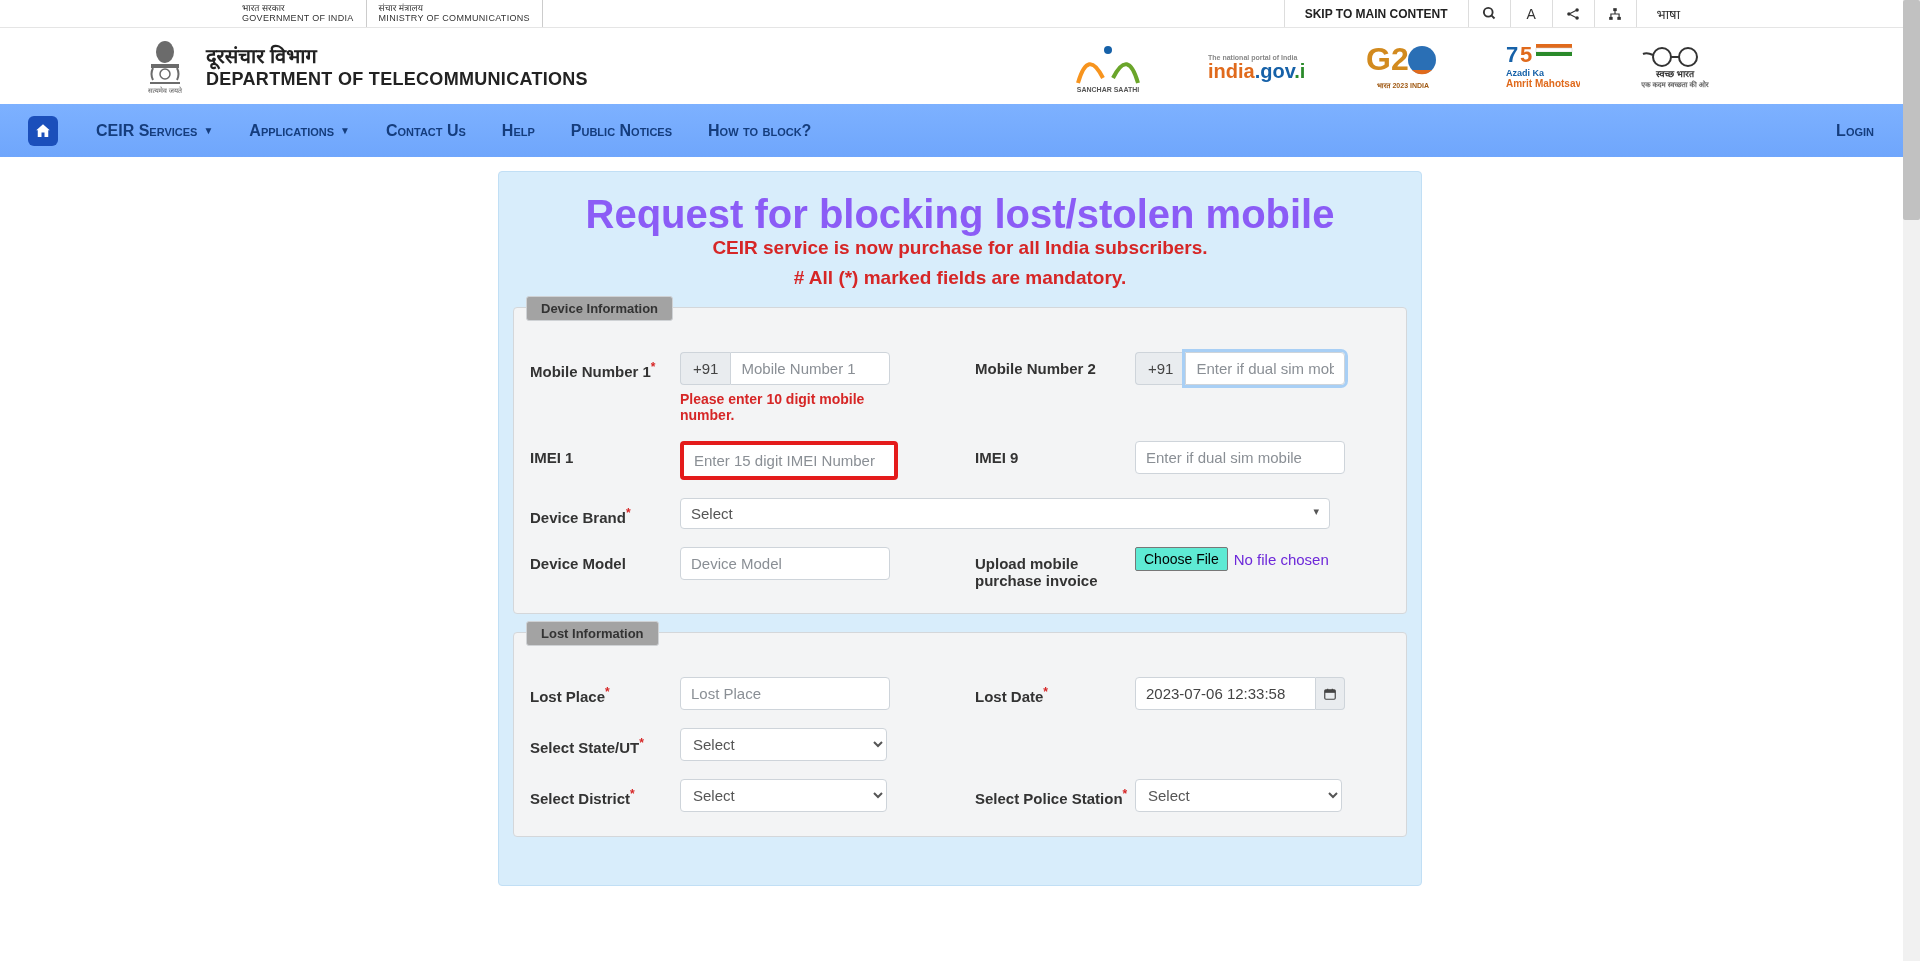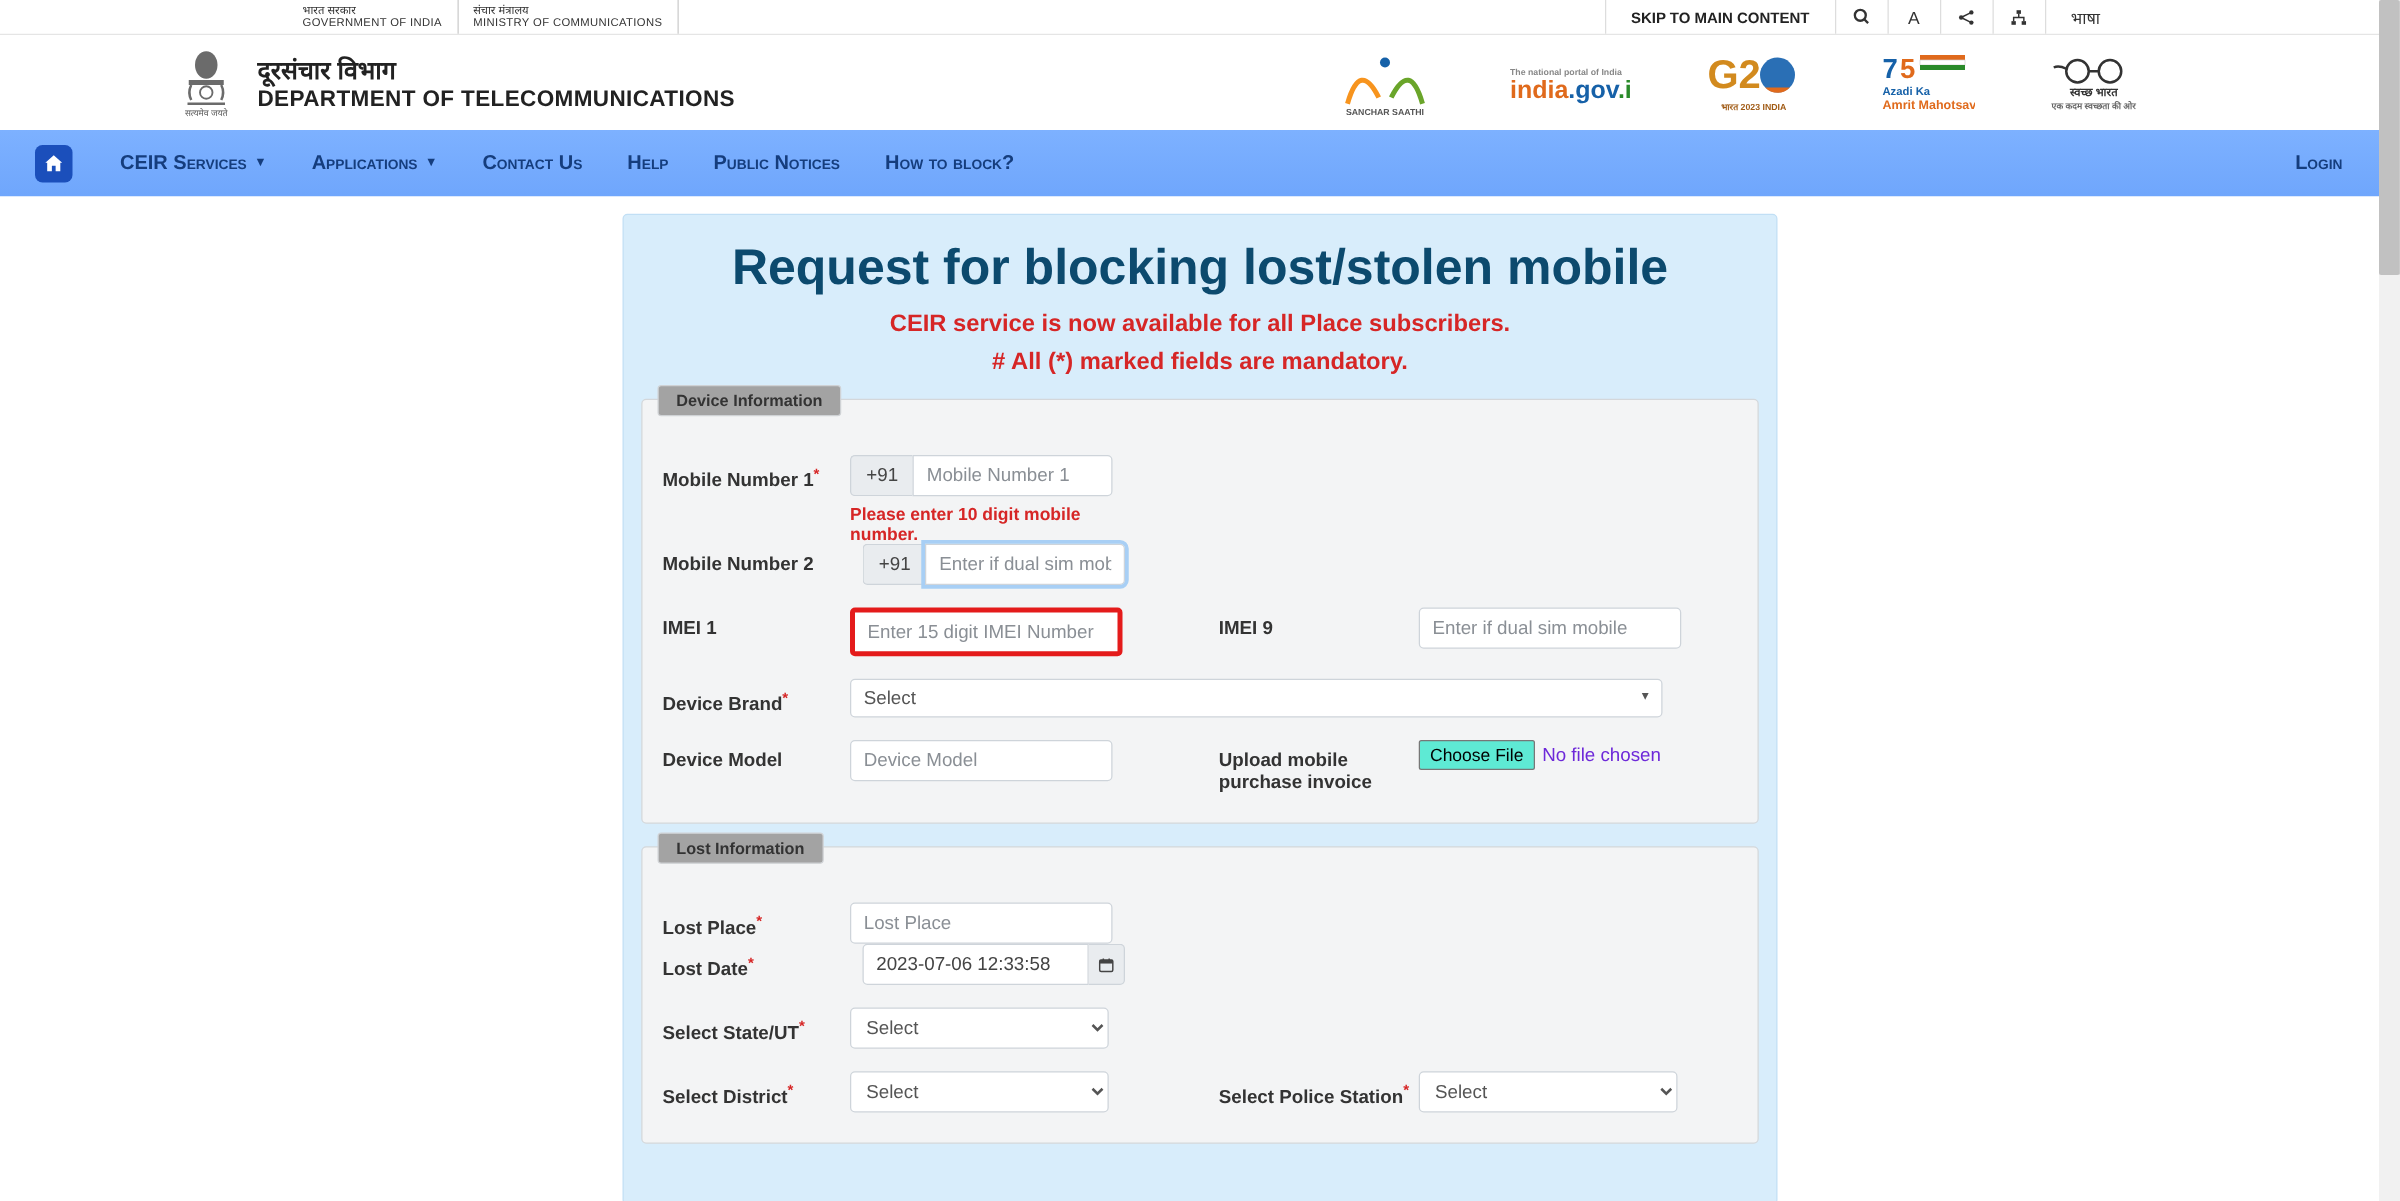--- a/index.html
+++ b/index.html
@@ -38,30 +38,30 @@
   .nav { background: linear-gradient(#7db1ff, #6fa6fc); display: flex; align-items: center; padding: 0 28px; height: 53px; }
   .nav-home { width: 30px; height: 30px; background: #1b4fbb; border-radius: 6px; display: flex; align-items: center; justify-content: center; color: #fff; margin-right: 20px; }
   .nav-item { color: #153d7d; font-variant: small-caps; font-weight: 700; font-size: 16px; padding: 0 18px; display: flex; align-items: center; gap: 6px; cursor: pointer; }
   .nav-item .chev { font-size: 10px; }
   .nav-spacer { flex: 1; }
   .nav-login { color: #153d7d; font-variant: small-caps; font-weight: 700; font-size: 16px; padding: 0 18px; cursor: pointer; }
 
   
   .page-wrap { display: flex; justify-content: center; padding-top: 14px; }
   .page { width: 924px; background: #d8edfb; border: 1px solid #c1dff5; border-radius: 4px; padding: 20px 0 30px; }
-  .page-title { text-align: center; font-size: 40px; font-weight: 800; color: #0c4a6e; margin-bottom: 12px; }
+  .page-title { text-align: center; font-size: 40px; font-weight: 800; color: #8b5cf6; }
   .page-sub1 { text-align: center; font-size: 19px; font-weight: 700; color: #d62626; }
   .page-sub2 { text-align: center; font-size: 19px; font-weight: 700; color: #d62626; margin-top: 8px; margin-bottom: 18px; }
 
   
   .form-section { background: #f3f4f5; border: 1px solid #d4d7da; border-radius: 4px; margin: 0 14px 18px; padding: 20px 16px 24px; position: relative; }
   .legend { position: absolute; top: -12px; left: 12px; background: #a3a3a3; border: 1px solid #cfd2d5; border-radius: 3px; padding: 4px 14px; font-size: 13px; font-weight: 700; color: #333; }
   
   .form-row { display: flex; margin-top: 18px; }
-  .form-row.first { margin-top: 24px; flex-direction: column; }
+  .form-row.first { margin-top: 24px; }
   .form-col { display: flex; align-items: flex-start; }
   .form-col.left { width: 445px; }
   .form-col.right { flex: 1; }
   .fld-label { width: 150px; font-size: 15px; font-weight: 700; color: #333; padding-top: 8px; }
   .fld-label .req { color: #d62626; font-size: 12px; vertical-align: super; }
   .fld-ctrl { flex: 1; max-width: 280px; }
   
   .input-group { display: flex; }
   .addon { background: #e9ecef; border: 1px solid #ced4da; border-right: none; border-radius: 4px 0 0 4px; padding: 7px 12px; font-size: 15px; color: #444; }
   input[type=text] { border: 1px solid #ced4da; border-radius: 4px; padding: 7px 10px; font-size: 15px; color: #444; width: 100%; }
@@ -215,21 +215,21 @@
   <div class="nav-item">Help</div>
   <div class="nav-item">Public Notices</div>
   <div class="nav-item">How to block?</div>
   <div class="nav-spacer"></div>
   <div class="nav-login">Login</div>
 </div>
 
 <div class="page-wrap">
   <div class="page">
     <h1 class="page-title">Request for blocking lost/stolen mobile</h1>
-    <div class="page-sub1">CEIR service is now available for all Place subscribers.</div>
+    <div class="page-sub1">CEIR service is now purchase for all India subscribers.</div>
     <div class="page-sub2"># All (*) marked fields are mandatory.</div>
 
     <div class="form-section">
       <div class="legend">Device Information</div>
 
       <div class="form-row first">
         <div class="form-col left">
           <div class="fld-label"><span>Mobile Number 1</span><span class="req">*</span></div>
           <div class="fld-ctrl" style="max-width:210px;">
             <div class="input-group">

